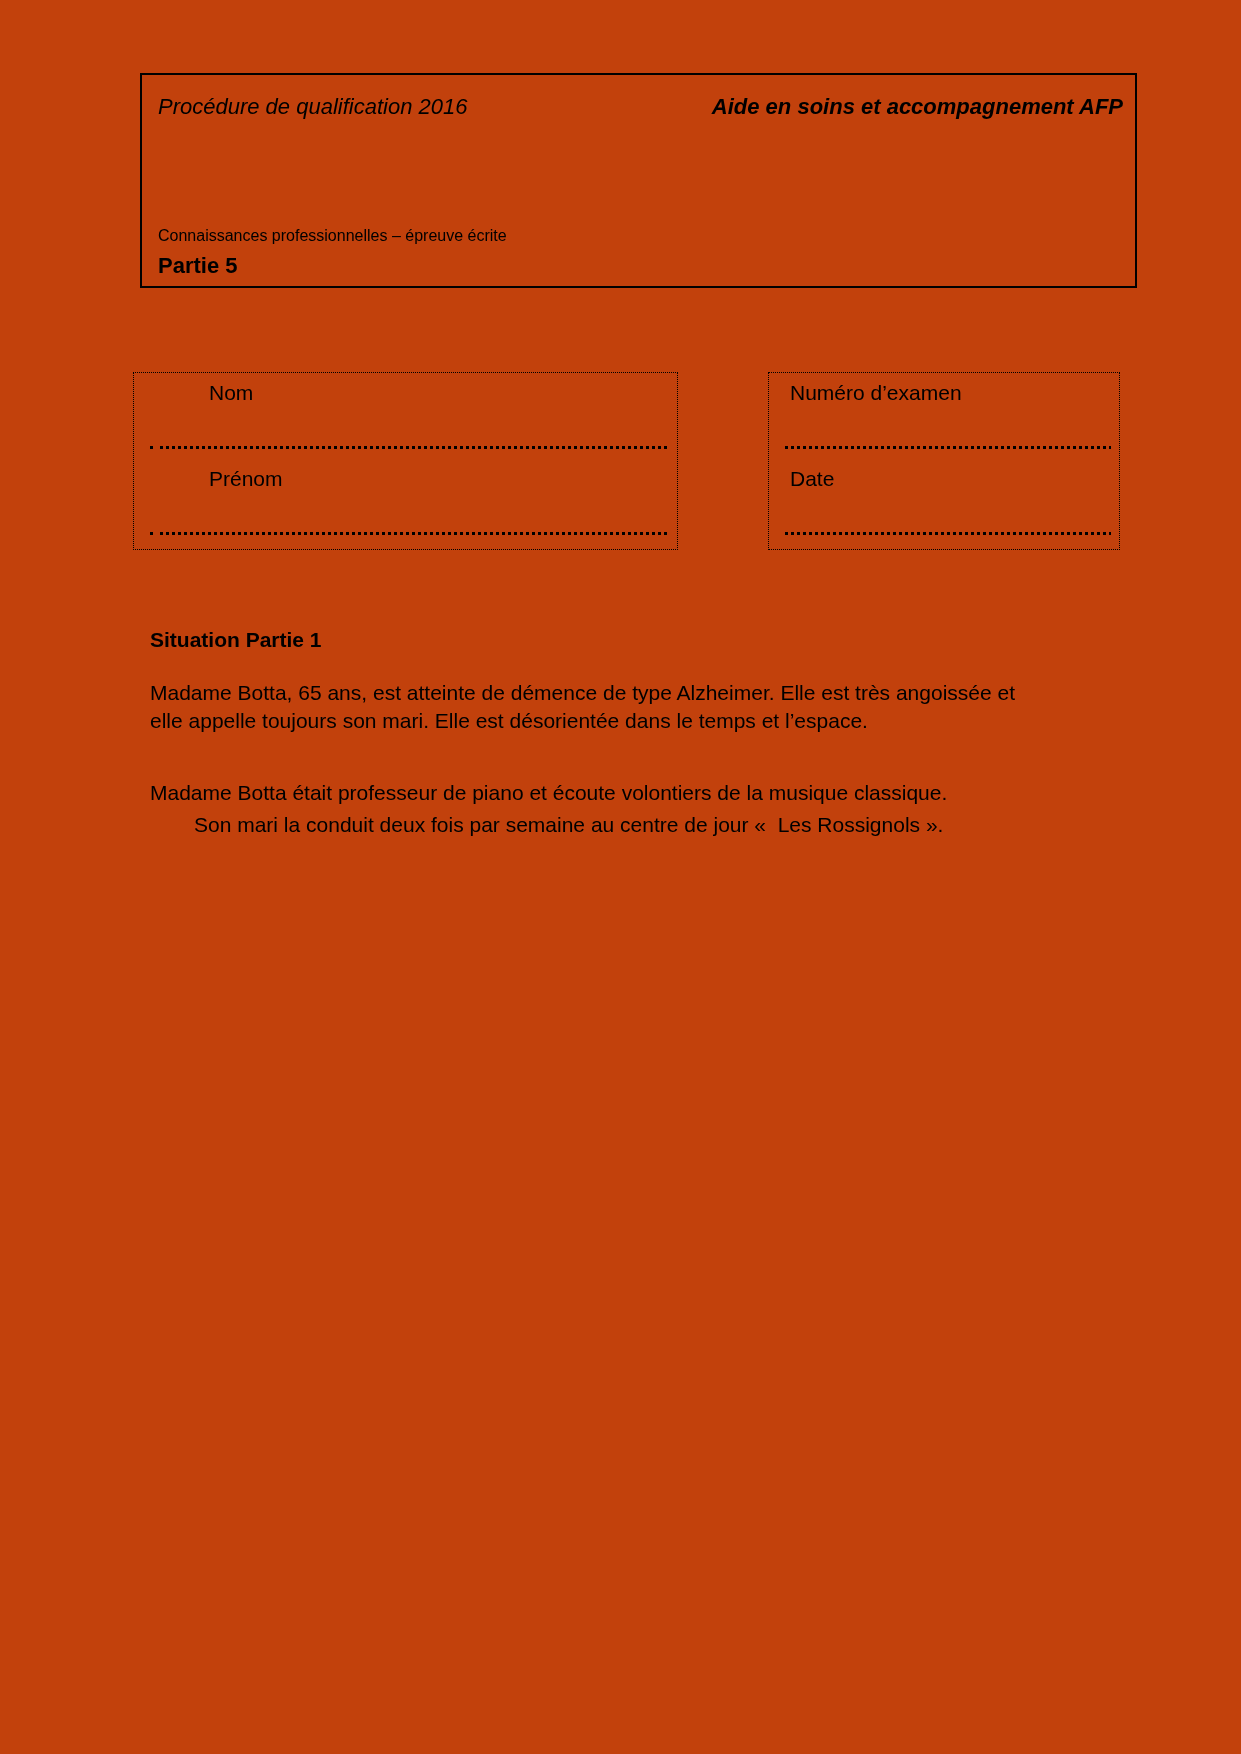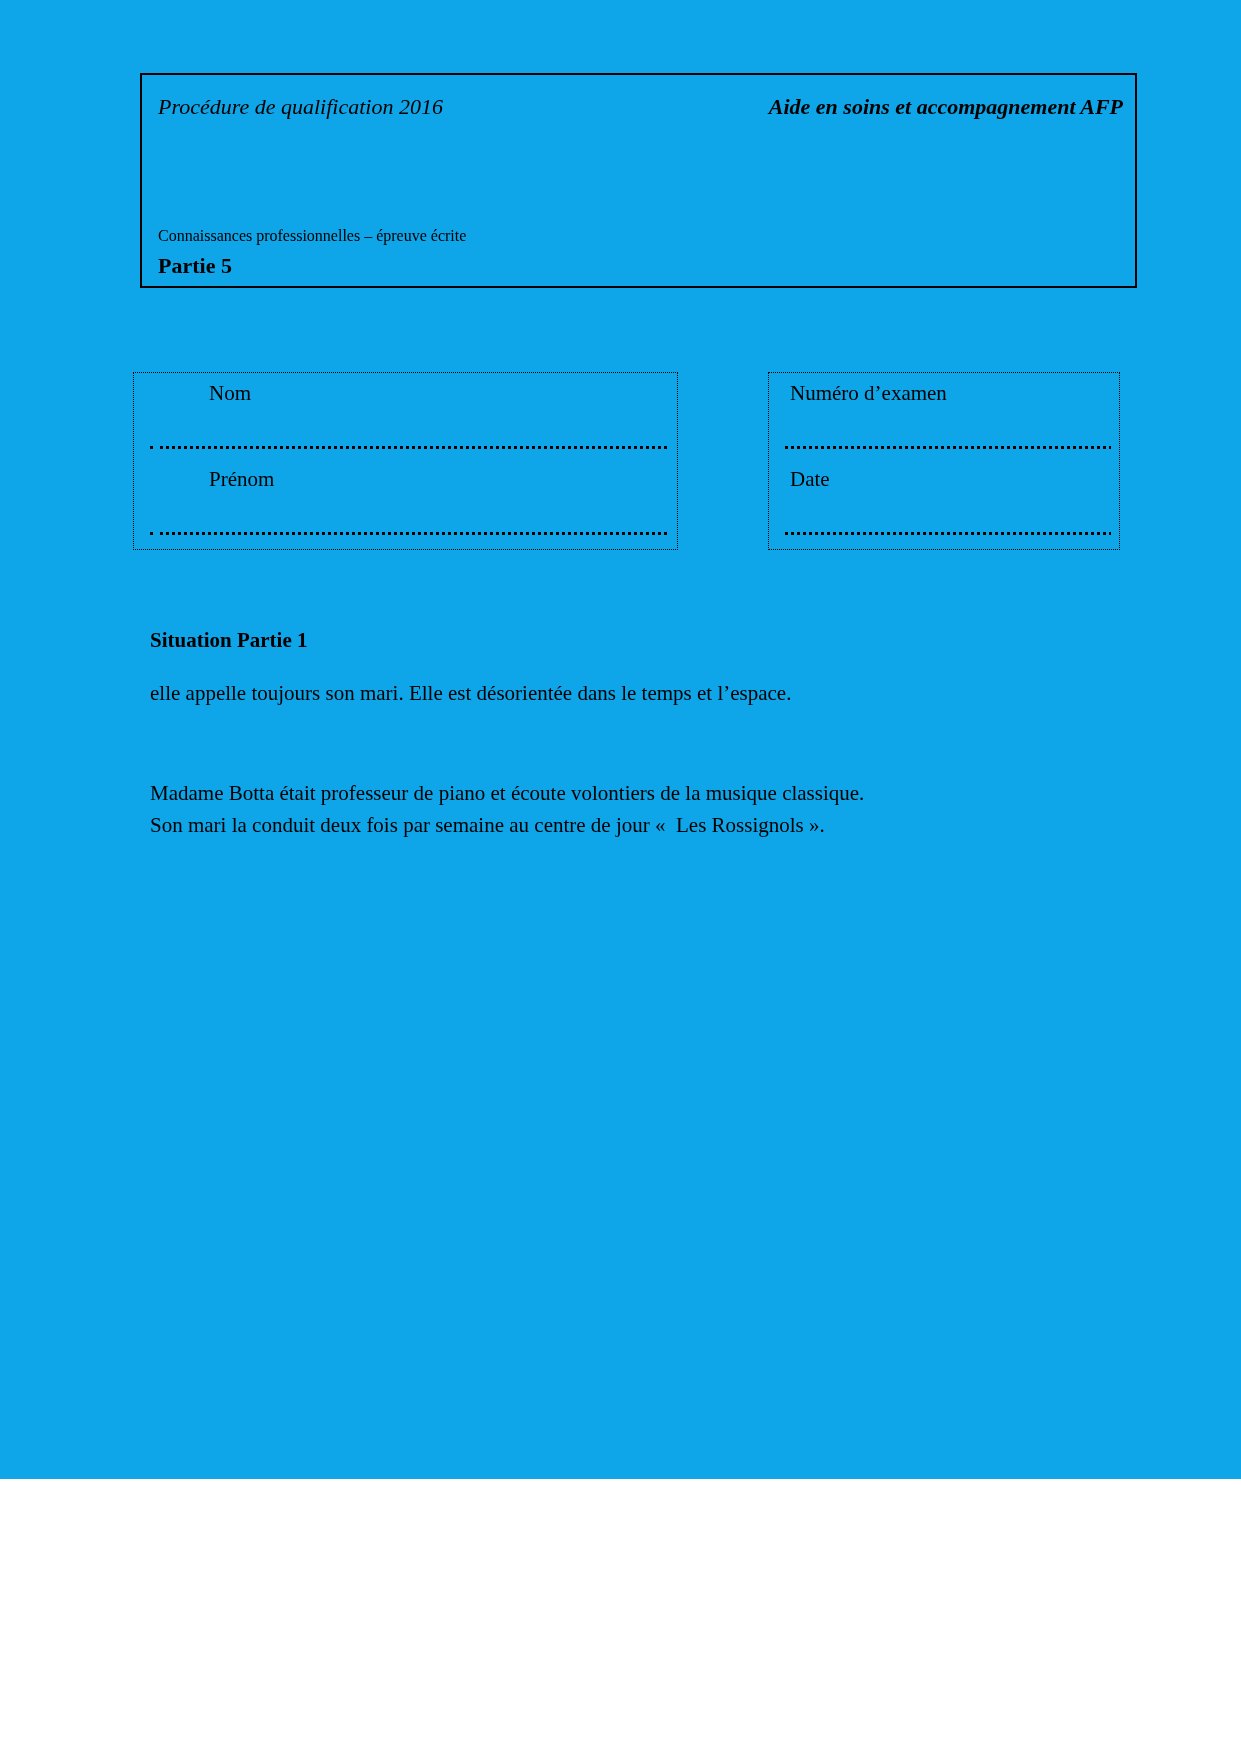--- a/index.html
+++ b/index.html
@@ -1,22 +1,22 @@
 <!DOCTYPE html>
 <html><head>
 <meta charset="utf-8">
 <style>
   * { margin: 0; padding: 0; box-sizing: border-box; }
   html, body { background: #ffffff; }
   .page {
     position: relative;
     width: 1241px;
-    height: 1479px;
-    background: #0ea5e9;
-    font-family: Liberation Serif, serif;
+    height: 1754px;
+    background: #c2410c;
+    font-family: Liberation Sans, sans-serif;
     color: #000000;
     overflow: hidden;
   }
 
   
   .header-box {
     position: absolute;
     left: 140px; top: 73px;
     width: 997px; height: 215px;
     border: 2px solid #000;
@@ -103,21 +103,21 @@
   }
   .paragraph {
     position: absolute;
     left: 150px;
     font-size: 21px;
     line-height: 28px;
   }
   .paragraph .line { white-space: pre; }
   .p1 { top: 679px; }
   .p2 { top: 779px; }
-  .p3 { top: 811px; }
+  .p3 { top: 811px; margin-left: 44px; }
 </style>
 </head>
 <body>
 
 <div class="page">
 
   <div class="header-box">
     <div class="header-top-row">
       <span class="doc-type">Procédure de qualification 2016</span>
       <span class="profession">Aide en soins et accompagnement AFP</span>
@@ -146,20 +146,21 @@
     </div>
     <div class="box-label label-row2">Date</div>
     <div class="leader-row leader-row2">
       <span class="leader-fill"></span>
     </div>
   </div>
 
   <div class="situation-title">Situation Partie 1</div>
 
   <div class="paragraph p1">
+    <div class="line">Madame Botta, 65 ans, est atteinte de démence de type Alzheimer. Elle est très angoissée et</div>
     <div class="line">elle appelle toujours son mari. Elle est désorientée dans le temps et l’espace.</div>
   </div>
 
   <div class="paragraph p2">
     <div class="line">Madame Botta était professeur de piano et écoute volontiers de la musique classique.</div>
   </div>
 
   <div class="paragraph p3">
     <div class="line">Son mari la conduit deux fois par semaine au centre de jour «  Les Rossignols ».</div>
   </div>

